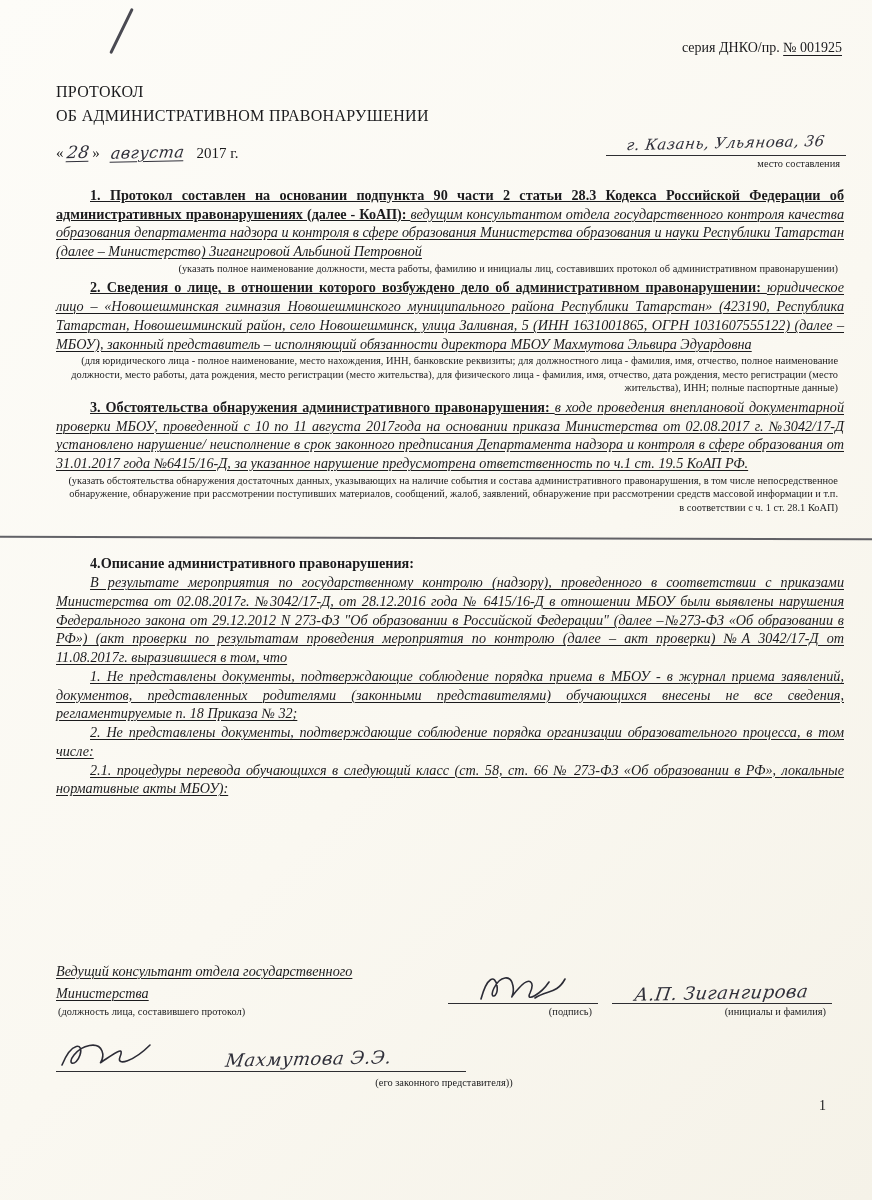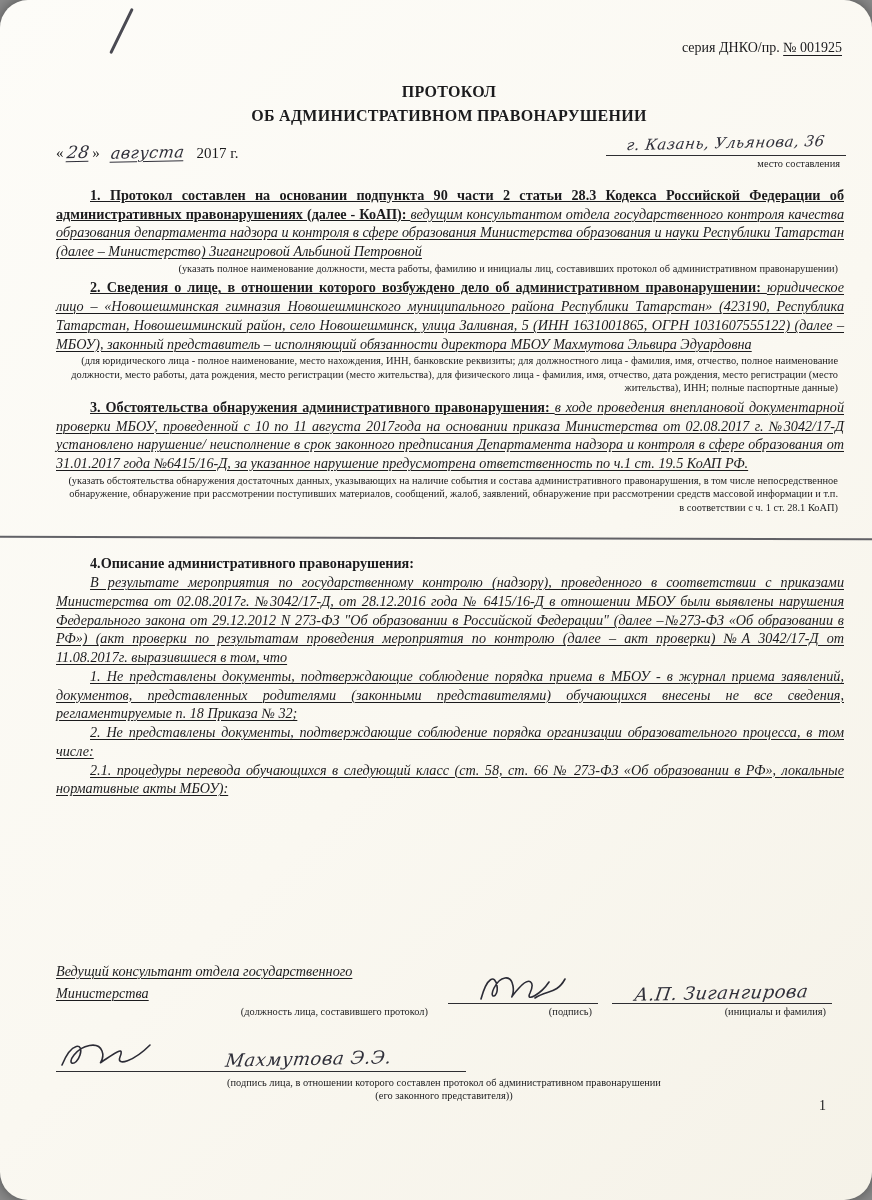--- a/index.html
+++ b/index.html
@@ -3,33 +3,32 @@
 <meta charset="utf-8">
 <style>
   * { box-sizing: border-box; margin: 0; padding: 0; }
   html, body { background: #8a8a8a; }
   .page {
     width: 872px; height: 1200px; margin: 0 auto; position: relative;
     background: linear-gradient(135deg, #fdfcf8 0%, #faf8f1 55%, #f5f2e8 100%);
     font-family: "Liberation Serif", serif; color: #1b1b1d;
     box-shadow: 0 0 14px rgba(0,0,0,.45);
     overflow: hidden;
-    border-radius: 28px;
   }
   
   .pen-stroke { position: absolute; left: 120px; top: 6px; width: 3px; height: 50px;
     background: #4a4a52; transform: rotate(26deg); border-radius: 2px; }
   .hline { position: absolute; left: 0; top: 537px; width: 872px; height: 1.5px;
     background: #47474d; transform: rotate(.18deg); opacity:.85; }
 
   .series { position: absolute; top: 40px; right: 30px; font-size: 14px; }
   .u { text-decoration: underline; text-underline-offset: 3px; }
 
-  .title { position: absolute; top: 80px; left: 56px; right: 30px; text-align: center;
-    font-weight: bold; font-size: 16px; line-height: 1.5; letter-spacing: .3px; }
+  .title { position: absolute; top: 80px; left: 56px; right: 30px; 
+    font-weight: normal; font-size: 16px; line-height: 1.5; letter-spacing: .3px; }
 
   .date-row { position: absolute; top: 134px; left: 56px; right: 26px;
     display: flex; justify-content: space-between; align-items: flex-start; font-size: 15px; }
   .date-left { padding-top: 8px; }
   .place-block { width: 240px; text-align: center; }
   .fill-line { border-bottom: 1px solid #2e2e32; padding: 0 4px 1px; min-height: 22px; }
 
   .hw { font-family: "DejaVu Serif", serif; font-style: italic; display: inline-block;
     transform: skewX(-9deg) rotate(-1.2deg); color: #30303a; letter-spacing: .5px; }
   .hw-day { font-size: 17px; padding: 0 3px; }
@@ -51,21 +50,21 @@
     text-underline-offset: 2px; text-decoration-thickness: .8px; }
 
   .sig-area { position: absolute; top: 960px; left: 56px; right: 40px; font-size: 14.2px; }
   .sig-grid { display: flex; justify-content: space-between; align-items: flex-end; }
   .sig-left { width: 378px; }
   .pos-line { line-height: 1.55; }
   .sig-mid { width: 150px; text-align: center; position: relative; }
   .sig-right { width: 220px; text-align: center; }
   .sig-box { border-bottom: 1px solid #2e2e32; min-height: 30px;
     display: flex; align-items: flex-end; justify-content: center; }
-  .cap-left { text-align: right; margin-left: 2px; }
+  .cap-left { text-align: left; margin-left: 2px; }
   .squiggle { display: block; margin: 0 auto -2px; overflow: visible; }
 
   .sig-row2 { margin-top: 16px; position: relative; width: 410px;
     border-bottom: 1px solid #2e2e32; height: 34px; }
   .sig2-svg { position: absolute; left: 0; bottom: -2px; }
   .sig2-name { position: absolute; left: 170px; bottom: 2px; }
 
   .bottom-cap { margin-top: 4px; font-size: 10.4px; line-height: 1.3;
     text-align: center; width: 100%; }
 
@@ -144,20 +143,19 @@
     </div>
 
     <div class="sig-row2">
       <svg class="sig2-svg" width="100" height="36" viewBox="0 0 100 36">
         <path d="M6,28 C16,4 28,6 24,18 C20,30 10,28 18,18 C26,8 42,4 46,14 C50,24 38,30 50,22 C62,14 68,10 64,20 C60,30 78,24 94,8" fill="none" stroke="#2c2c36" stroke-width="1.6" stroke-linecap="round"></path>
       </svg>
       <span class="hw hw-big sig2-name">Махмутова Э.Э.</span>
     </div>
 
     <div class="bottom-cap">
-      <div>(подпись лица, в отношении которого составлен протокол об административном правонарушении</div>
       <div>(его законного представителя))</div>
     </div>
   </div>
 
   <div class="pagenum">1</div>
 
 </div>
 
 </body></html>

